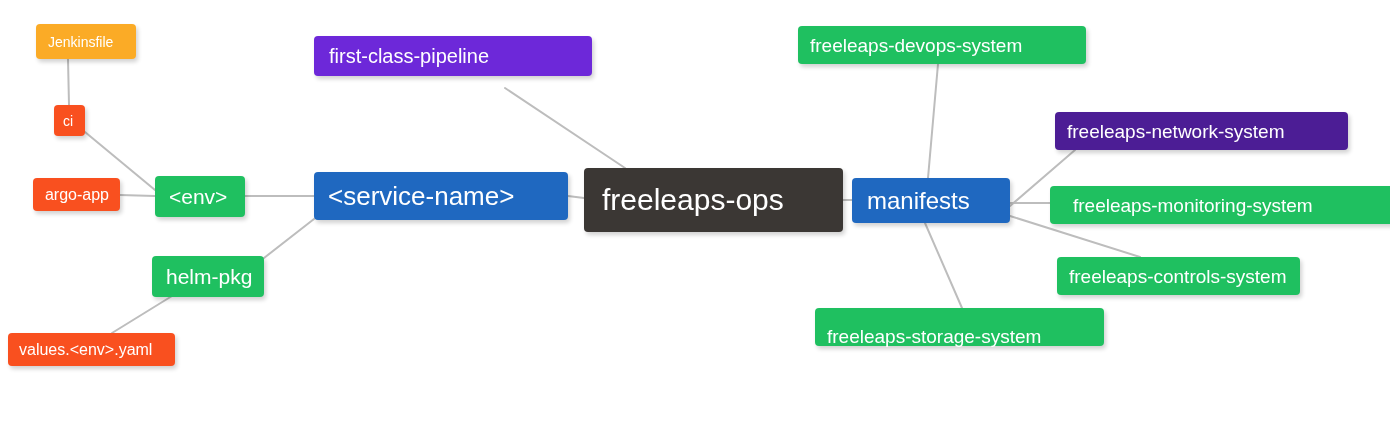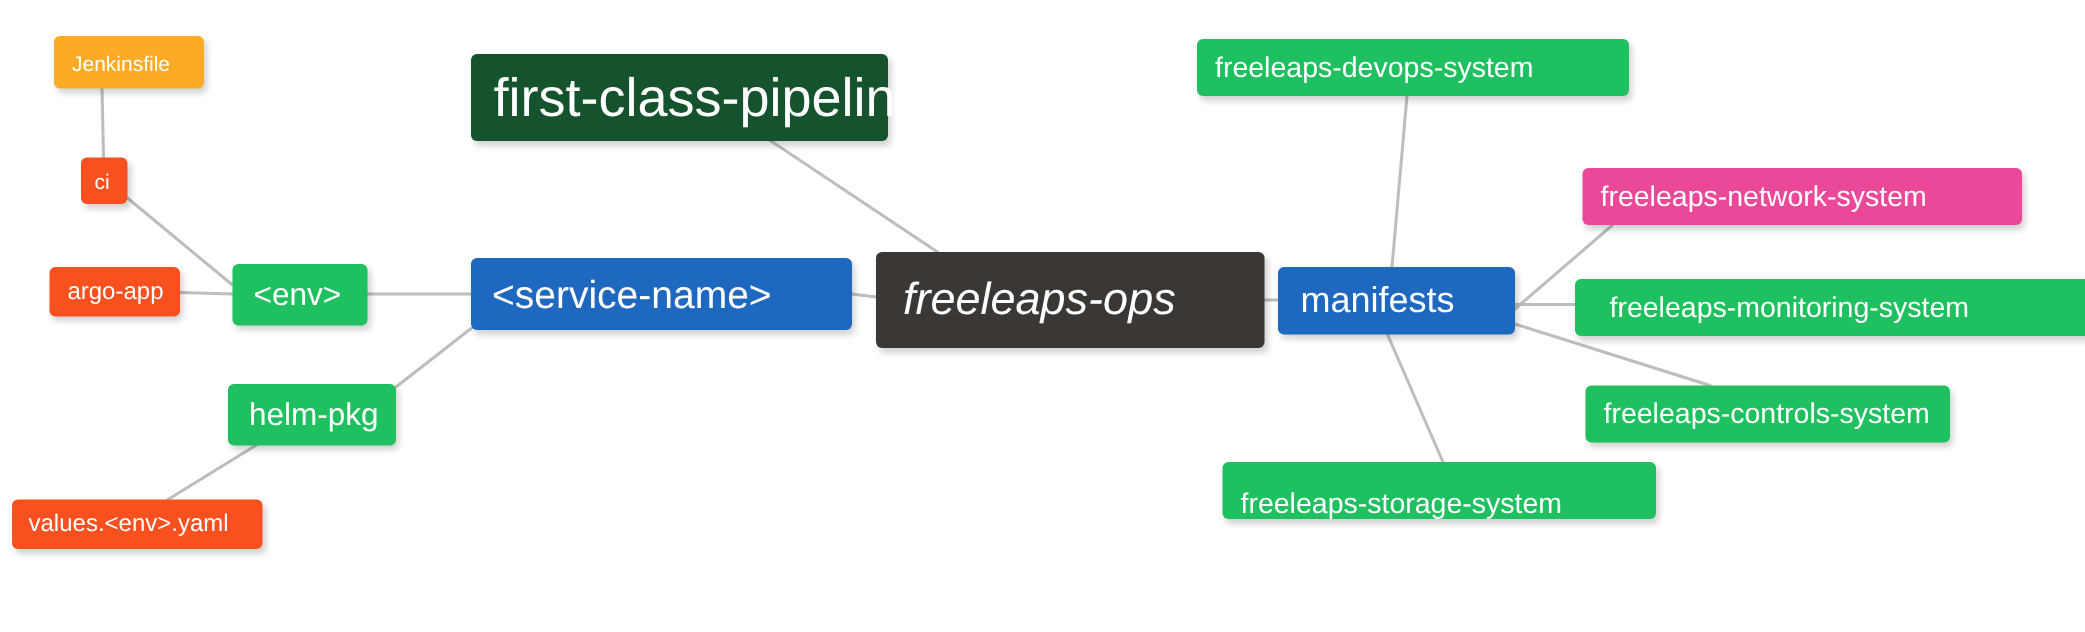--- a/index.html
+++ b/index.html
@@ -56,36 +56,36 @@
       </div>
       <div class="node" style="left: 155px; top: 176px; width: 90px; height: 41px; background: rgb(31, 192, 96); font-size: 21px; padding-left: 14px; padding-right: 14px; color: rgb(255, 255, 255);">
         <span>&lt;env&gt;</span>
       </div>
       <div class="node" style="left: 8px; top: 333px; width: 167px; height: 33px; background: rgb(249, 80, 31); font-size: 16px; padding-left: 11px; padding-right: 11px; color: rgb(255, 255, 255);">
         <span>values.&lt;env&gt;.yaml</span>
       </div>
       <div class="node" style="left: 152px; top: 256px; width: 112px; height: 41px; background: rgb(31, 192, 96); font-size: 21px; padding-left: 14px; padding-right: 14px; color: rgb(255, 255, 255);">
         <span>helm-pkg</span>
       </div>
-      <div class="node" style="left: 314px; top: 36px; width: 278px; height: 58px; background: #14532d; font-size: 36px; padding-left: 15px; padding-right: 15px; color: rgb(255, 255, 255);">
+      <div class="node" style="left: 314px; top: 36px; width: 278px; height: 40px; background: #6d28d9; font-size: 20px; padding-left: 15px; padding-right: 15px; color: rgb(255, 255, 255);">
         <span>first-class-pipeline</span>
       </div>
       <div class="node" style="left: 314px; top: 172px; width: 254px; height: 48px; background: rgb(31, 104, 192); font-size: 26px; padding-left: 14px; padding-right: 14px; color: rgb(255, 255, 255); align-items: center;">
         <span>&lt;service-name&gt;</span>
       </div>
-      <div class="node" style="left: 584px; top: 168px; width: 259px; height: 64px; background: rgb(59, 55, 52); font-size: 30px; padding-left: 18px; padding-right: 18px; color: rgb(255, 255, 255); font-style: italic;">
+      <div class="node" style="left: 584px; top: 168px; width: 259px; height: 64px; background: rgb(59, 55, 52); font-size: 30px; padding-left: 18px; padding-right: 18px; color: rgb(255, 255, 255);">
         <span>freeleaps-ops</span>
       </div>
       <div class="node" style="left: 852px; top: 178px; width: 158px; height: 45px; background: rgb(31, 104, 192); font-size: 24px; padding-left: 15px; padding-right: 15px; color: rgb(255, 255, 255);">
         <span>manifests</span>
       </div>
       <div class="node" style="left: 798px; top: 26px; width: 288px; height: 38px; background: rgb(31, 192, 96); font-size: 19px; padding-left: 12px; padding-right: 12px; color: rgb(255, 255, 255);">
         <span>freeleaps-devops-system</span>
       </div>
-      <div class="node" style="left: 1055px; top: 112px; width: 293px; height: 38px; background: #ec4899; font-size: 19px; padding-left: 12px; padding-right: 12px; color: rgb(255, 255, 255);">
+      <div class="node" style="left: 1055px; top: 112px; width: 293px; height: 38px; background: #4c1d95; font-size: 19px; padding-left: 12px; padding-right: 12px; color: rgb(255, 255, 255);">
         <span>freeleaps-network-system</span>
       </div>
       <div class="node" style="left: 1050px; top: 186px; width: 375px; height: 38px; background: rgb(31, 192, 96); font-size: 19px; padding-left: 23px; padding-right: 12px; color: rgb(255, 255, 255);">
         <span>freeleaps-monitoring-system</span>
       </div>
       <div class="node" style="left: 1057px; top: 257px; width: 243px; height: 38px; background: rgb(31, 192, 96); font-size: 19px; padding-left: 12px; padding-right: 12px; color: rgb(255, 255, 255);">
         <span>freeleaps-controls-system</span>
       </div>
       <div class="node" style="left: 815px; top: 308px; width: 289px; height: 38px; background: rgb(31, 192, 96); font-size: 19px; padding-left: 12px; padding-right: 12px; color: rgb(255, 255, 255); align-items: flex-end;">
         <span>freeleaps-storage-system</span>

